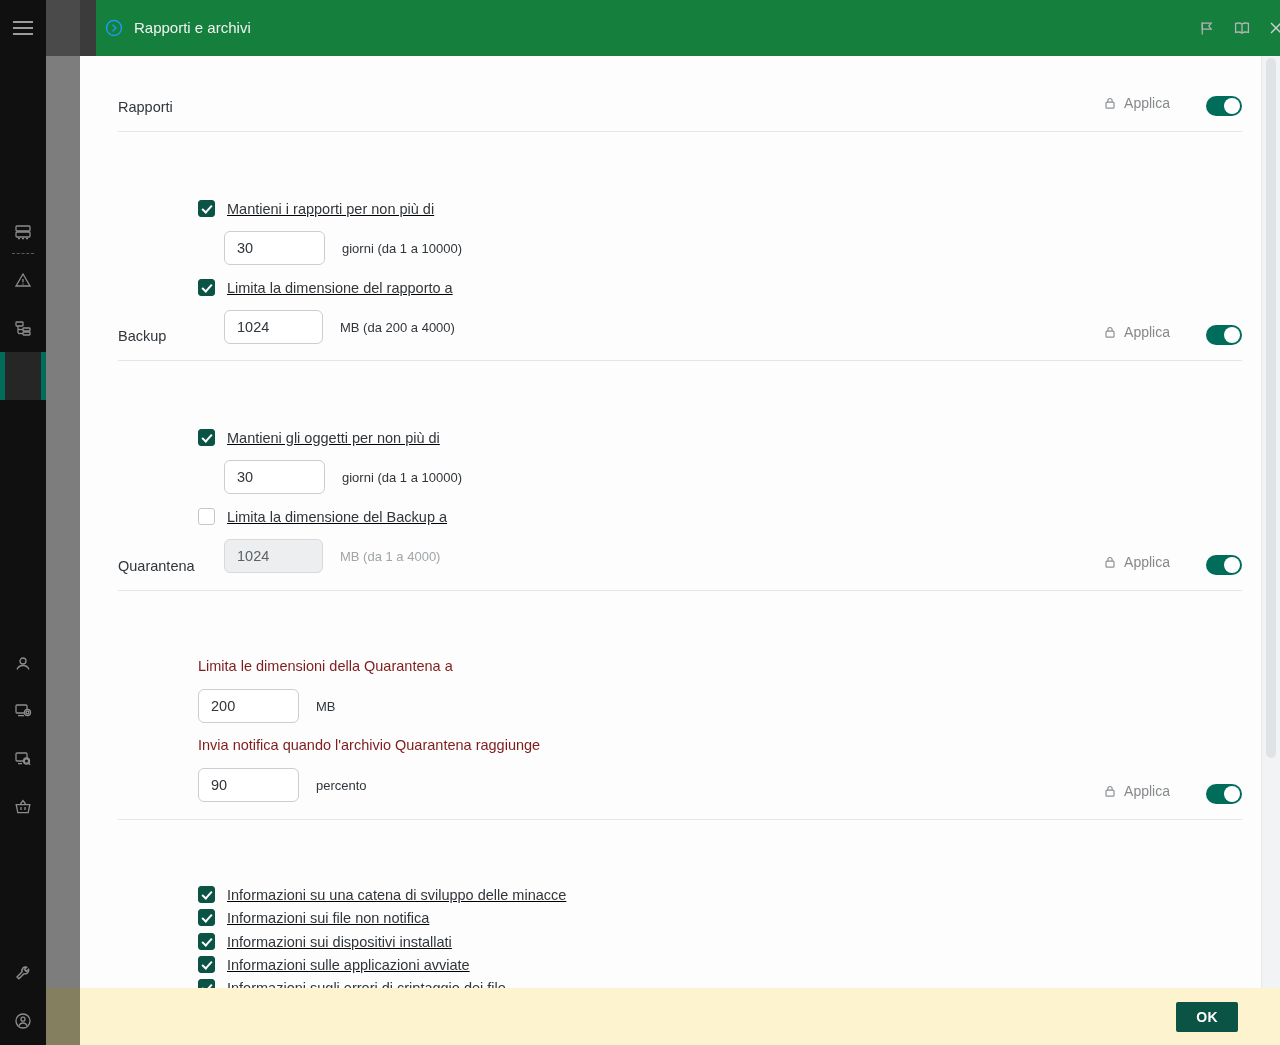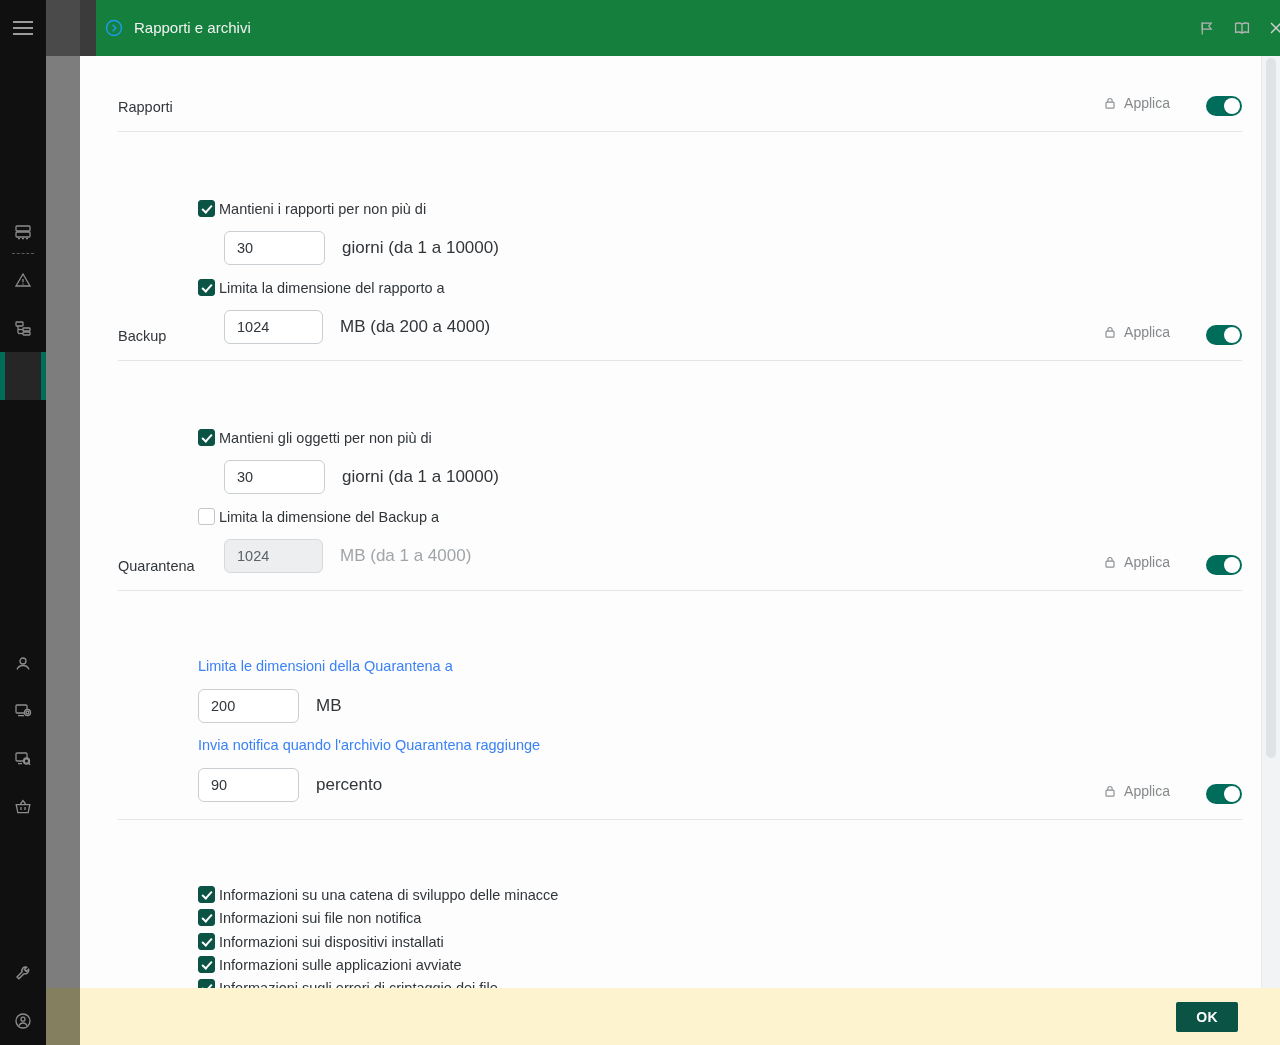--- a/index.html
+++ b/index.html
@@ -123,21 +123,21 @@
   .toggle{
     position:absolute;right:0;top:0;width:36px;height:20px;border-radius:10px;
     background:#006d5b;
   }
   .toggle .knob{
     position:absolute;right:2px;top:2px;width:16px;height:16px;border-radius:50%;
     background:#fff;
   }
 
   
-  .cbrow{position:absolute;display:flex;align-items:center;gap:4px;}
+  .cbrow{position:absolute;display:flex;align-items:center;gap:12px;text-decoration:underline;}
   .cbox{
     width:17px;height:17px;border-radius:3px;flex:none;position:relative;
     box-sizing:border-box;
   }
   .cbox.on{background:#0b5345;border:1px solid #0b5345;}
   .cbox.on:after{
     content:"";position:absolute;left:5px;top:2px;width:4px;height:8px;
     border:solid #fff;border-width:0 2px 2px 0;transform:rotate(42deg);
   }
   .cbox.off{background:#fff;border:1px solid #c3c7cb;}
@@ -145,25 +145,25 @@
 
   .fieldrow{position:absolute;display:flex;align-items:center;}
   .textbox{
     width:101px;height:34px;box-sizing:border-box;
     border:1px solid #c9ced2;border-radius:6px;background:#fff;
     font-family:"Liberation Sans","DejaVu Sans",sans-serif;
     font-size:14.5px;color:#31363b;padding:8px 12px;outline:none;
   }
   .textbox.wide{width:99px}
   .textbox.disabled{background:#eceeef;border-color:#d6dadd;color:#5b6165;}
-  .unit{font-size:17px;color:#31363b;margin-left:17px;white-space:nowrap;}
+  .unit{font-size:13px;color:#31363b;margin-left:17px;white-space:nowrap;}
   .unit.muted{color:#a0a5a9;}
 
   .plainlabel{
-    position:absolute;font-size:14.5px;color:#3b82f6;white-space:nowrap;
+    position:absolute;font-size:14.5px;color:#7f1d1d;white-space:nowrap;
   }
 
   
   #footer{
     position:absolute;left:80px;top:988px;width:1200px;height:57px;
     background:#fdf4cf;z-index:7;
   }
   #ok-button{
     position:absolute;right:42px;top:14px;width:62px;height:30px;
     background:#0b5345;color:#fff;border:none;border-radius:2px;

